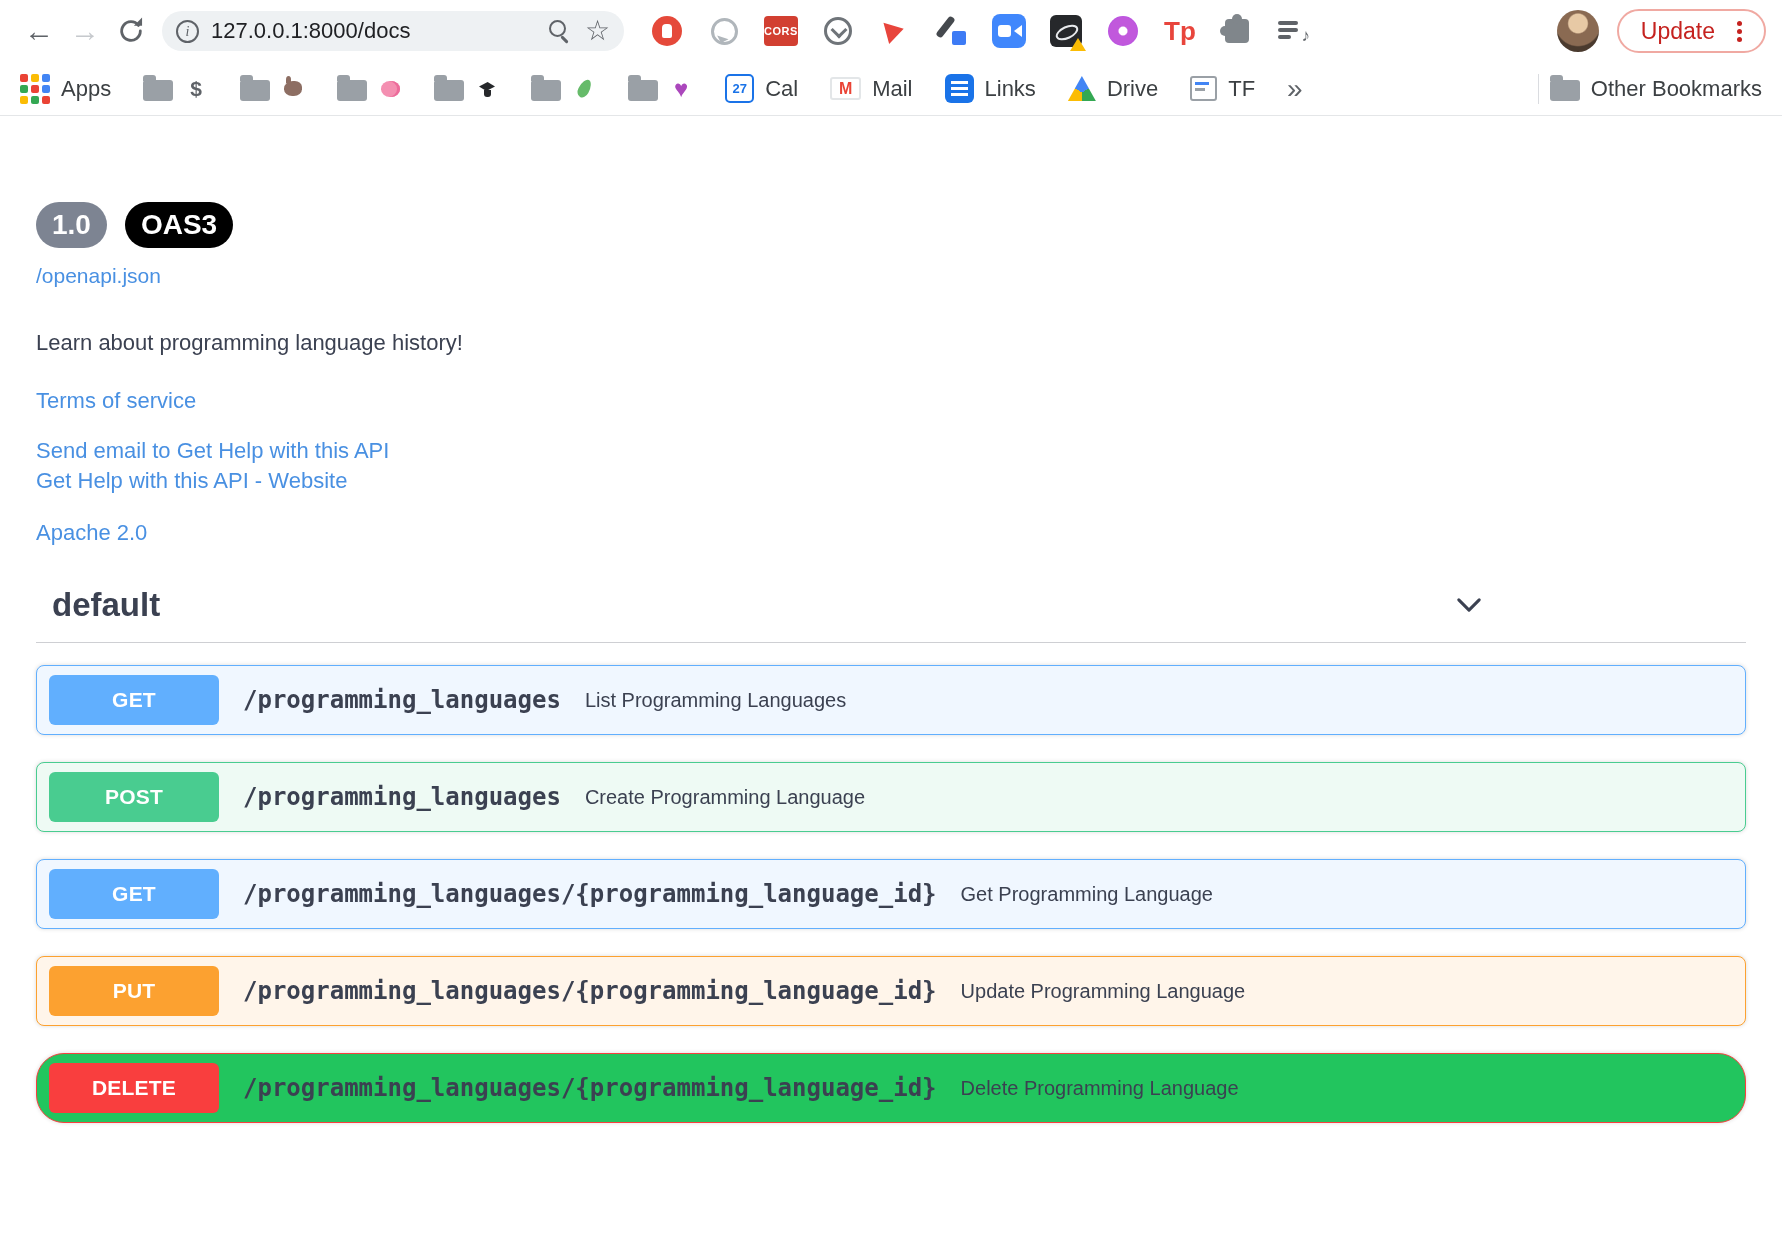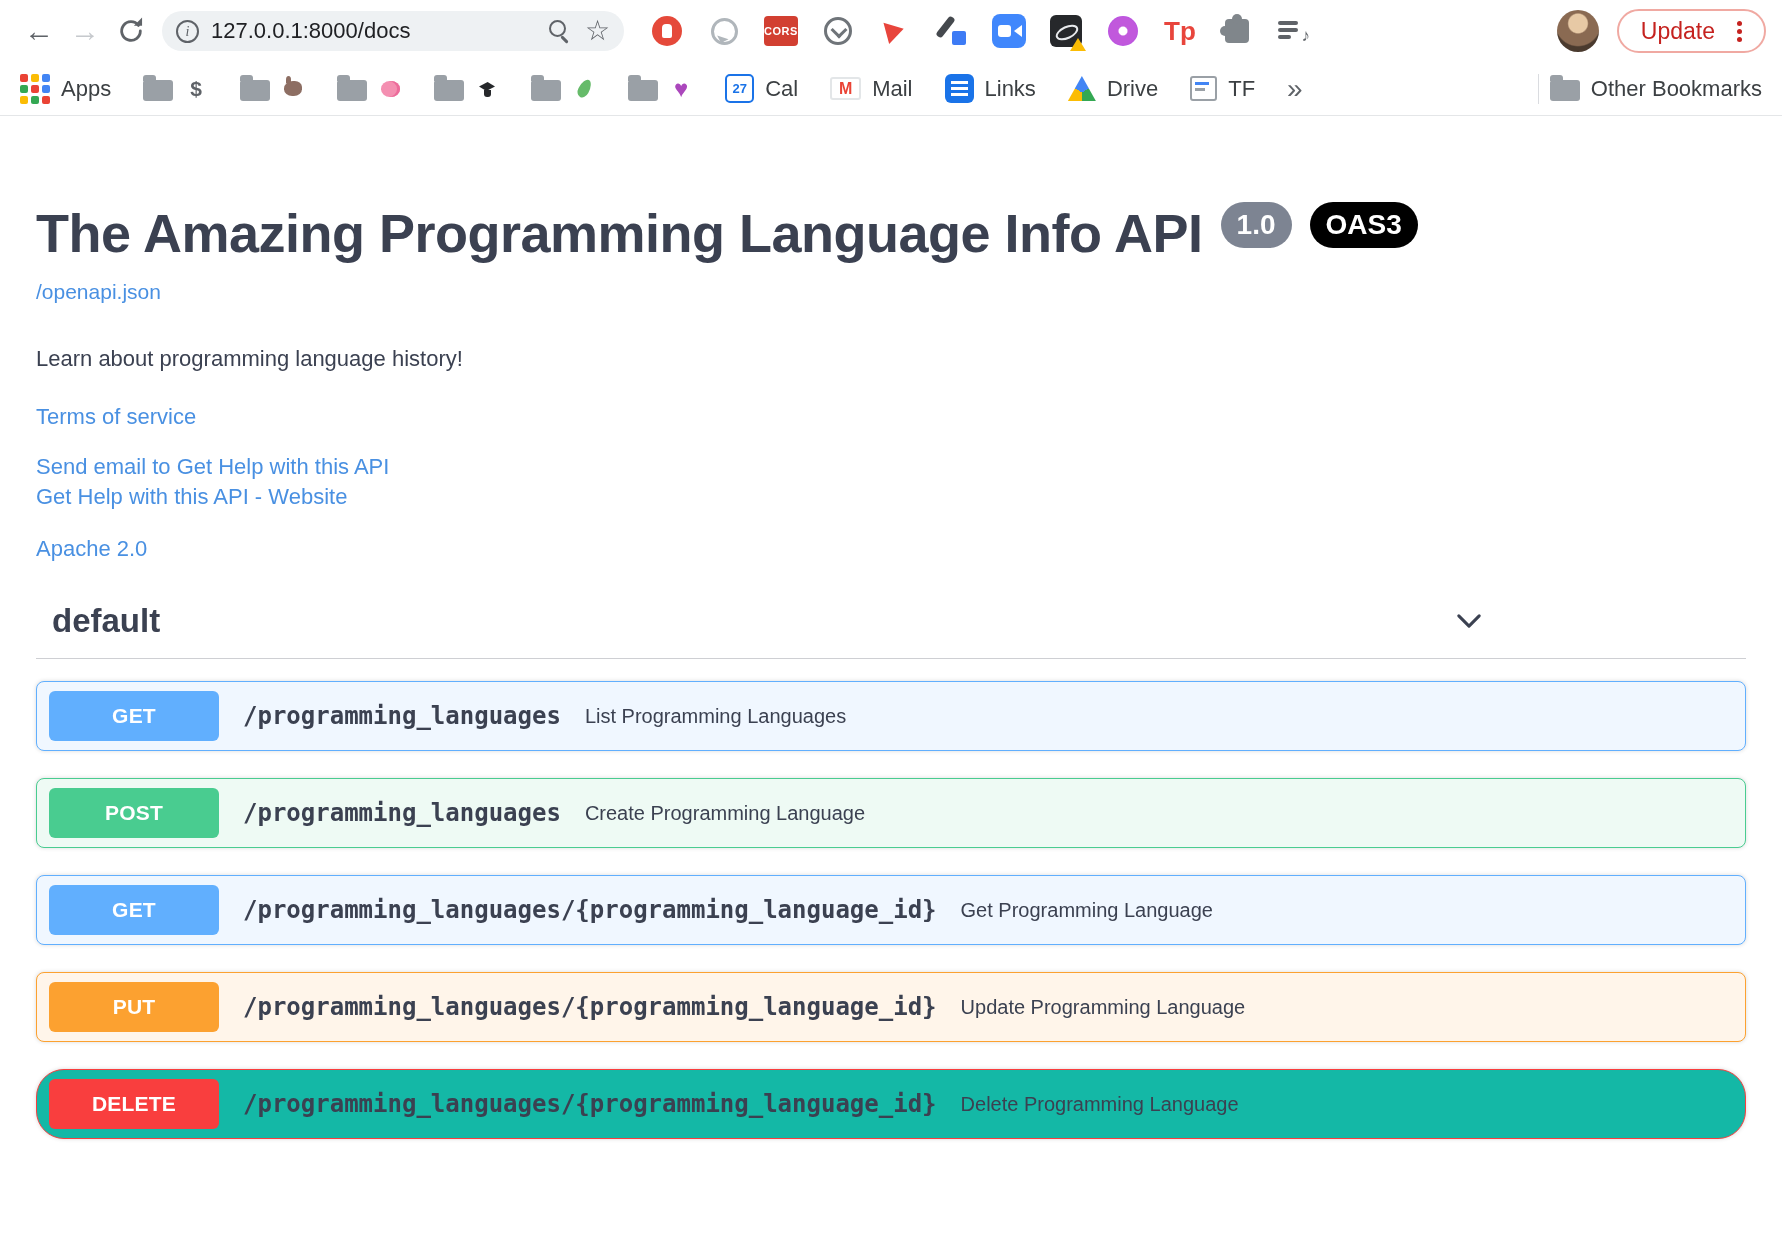--- a/index.html
+++ b/index.html
@@ -126,21 +126,21 @@
   .ops { margin-top:22px; }
   .opblock { border-radius:8px; margin-bottom:27px; display:flex; align-items:center; padding:9px 12px; gap:24px;
              border:1.5px solid; box-shadow:0 0 4px rgba(0,0,0,.15); cursor:pointer; }
   .method { min-width:170px; height:50px; border-radius:6px; color:#fff; font-weight:bold; font-size:21px;
             display:flex; align-items:center; justify-content:center; letter-spacing:.2px; }
   .path { font-family:"DejaVu Sans Mono",monospace; font-weight:bold; font-size:24px; color:#3b4151; }
   .summary { font-size:20px; color:#3b4151; }
   .opblock.get    { border-color:#61affe; background:#f0f7ff; }  .opblock.get .method    { background:#61affe; }
   .opblock.post   { border-color:#49cc90; background:#eefaf4; }  .opblock.post .method   { background:#49cc90; }
   .opblock.put    { border-color:#fca130; background:#fff5ea; }  .opblock.put .method    { background:#fca130; }
-  .opblock.delete { border-color:#f93e3e; background:#14b8a6;border-radius:28px; }  .opblock.delete .method { background:#f93e3e; }
+  .opblock.delete { border-color:#f93e3e; background:#22c55e;border-radius:28px; }  .opblock.delete .method { background:#f93e3e; }
 </style>
 </head>
 <body>
 
 <div class="toolbar">
   <div class="nav-btn">
       <span>←</span>
     </div>
   <div class="nav-btn disabled">
       <span>→</span>
@@ -283,21 +283,20 @@
   <div class="bm right-bm">
     <span class="bm-sep"></span>
     <span class="folder-ic"></span>
     <span>Other Bookmarks</span>
   </div>
 </div>
 
 <div class="swagger">
   <div class="api-head">
     <h1 class="api-title">
-      <span>The Amazing Programming Language Info API</span>
       <span class="badge ver">1.0</span>
       <span class="badge oas">OAS3</span>
     </h1>
     <a class="spec-link" href="#">/openapi.json</a>
     <p class="api-desc">Learn about programming language history!</p>
     <a class="api-link tos" href="#">Terms of service</a>
     <div class="contact">
       <a class="api-link" href="#">Send email to Get Help with this API</a>
       <a class="api-link" href="#">Get Help with this API - Website</a>
     </div>

